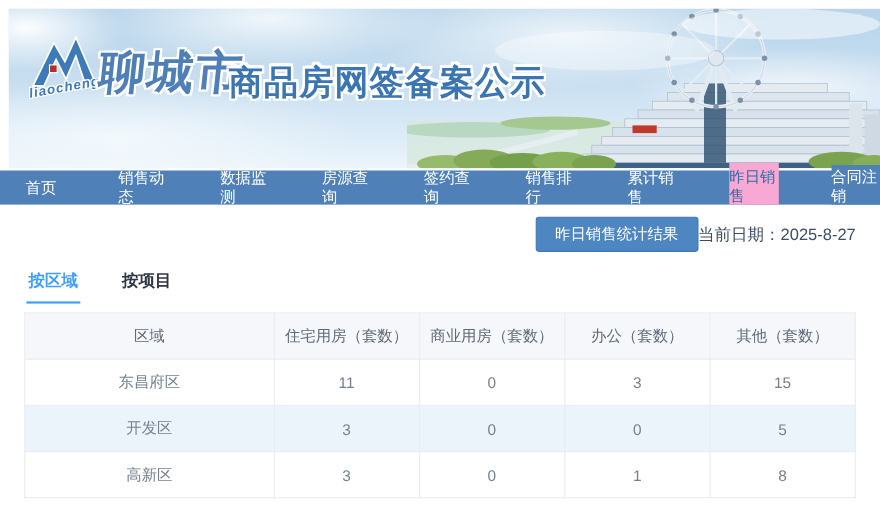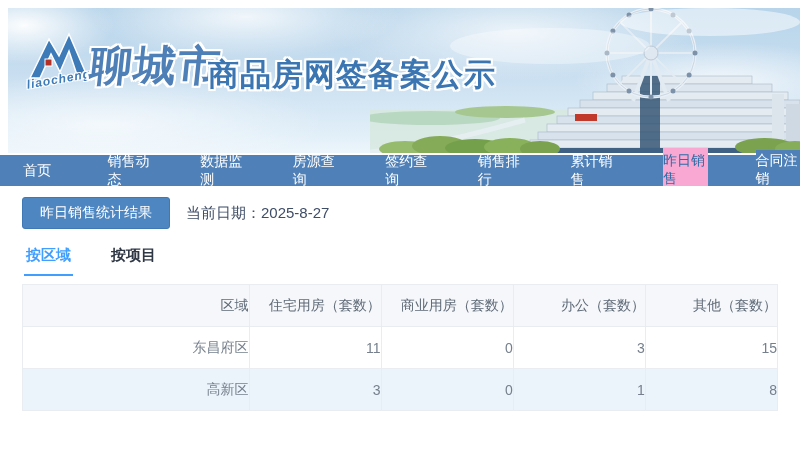--- a/index.html
+++ b/index.html
@@ -37,33 +37,33 @@
     background:var(--nav_bar,#4f81b8); display:flex; align-items:flex-end;
     padding-left:15px; z-index:5;gap:48px; }
   .nav-item { width:84px; height:31px; display:flex; align-items:center; justify-content:center;
     color:#fff; font-size:14px; cursor:pointer; }
   .nav-item.raised-blue { height:36px; background:var(--nav_bar,#4f81b8); padding-top:4px; }
   .nav-item.active { height:38px; background:#f9a8d4; color:var(--nav_active_text,#2d6ca5);
     padding-top:6px; }
 
   
   .content { position:absolute; left:0; top:186px; width:800px; bottom:0; background:#fff; }
-  .content-top { display:flex; justify-content:flex-start; align-items:center;
-    padding:11px 22px 0 22px;gap:16px; }
+  .content-top { display:flex; justify-content:flex-end; align-items:center;
+    padding:11px 22px 0 22px; }
   .section-btn { background:var(--section_button_bg,#4e86c2); color:#fff; font-size:14px;
     padding:6px 17px; border-radius:3px; border:1px solid var(--section_button_border,#3f78b4);
     cursor:pointer; }
   .date-line { font-size:15px; color:var(--date_text,#3f4d66); }
   .tabs { display:flex; gap:36px; padding:17px 12px 0 24px; }
   .tab { font-size:15px; font-weight:bold; color:#2f3745; padding:0 2px 9px 2px; cursor:pointer; }
   .tab.active { color:var(--tab_active_blue,#409eff);
     border-bottom:2px solid var(--tab_active_blue,#409eff); }
   table { margin:8px 22px 0 22px; width:756px; border-collapse:collapse; table-layout:fixed; }
   th,td { border:1px solid var(--table_border,#e9ecf0); height:42px; font-size:14px;
-    text-align:right; }
+    text-align:center; }
   th { background:var(--table_header_bg,#f5f7fa); color:#5f6a77; font-weight:normal; }
   td { color:var(--table_text,#76808d); }
   tbody tr:nth-child(even) { background:var(--table_zebra_bg,#ecf4fb); }
 </style>
 </head>
 <body>
 
 <div class="page">
 
   <div class="banner">
@@ -186,20 +186,27 @@
       </thead>
       <tbody>
         <tr>
           <td>东昌府区</td>
           <td>11</td>
           <td>0</td>
           <td>3</td>
           <td>15</td>
         </tr>
         <tr>
+          <td>开发区</td>
+          <td>3</td>
+          <td>0</td>
+          <td>0</td>
+          <td>5</td>
+        </tr>
+        <tr>
           <td>高新区</td>
           <td>3</td>
           <td>0</td>
           <td>1</td>
           <td>8</td>
         </tr>
       </tbody>
     </table>
   </div>
 </div>

